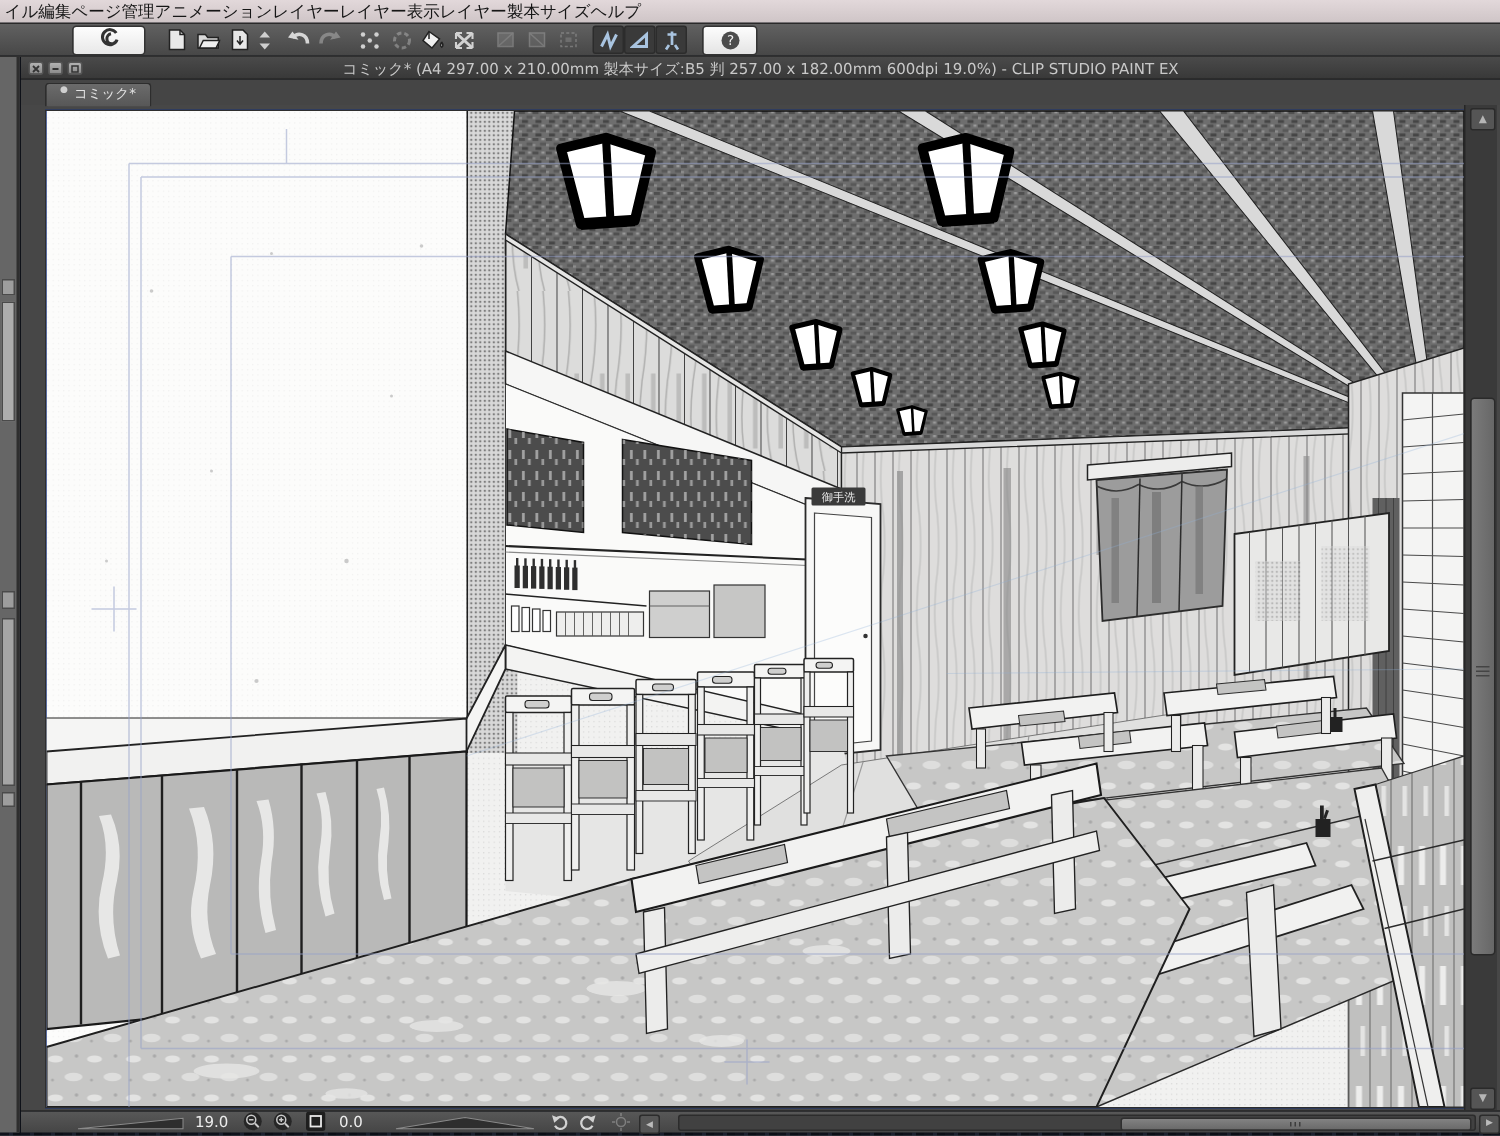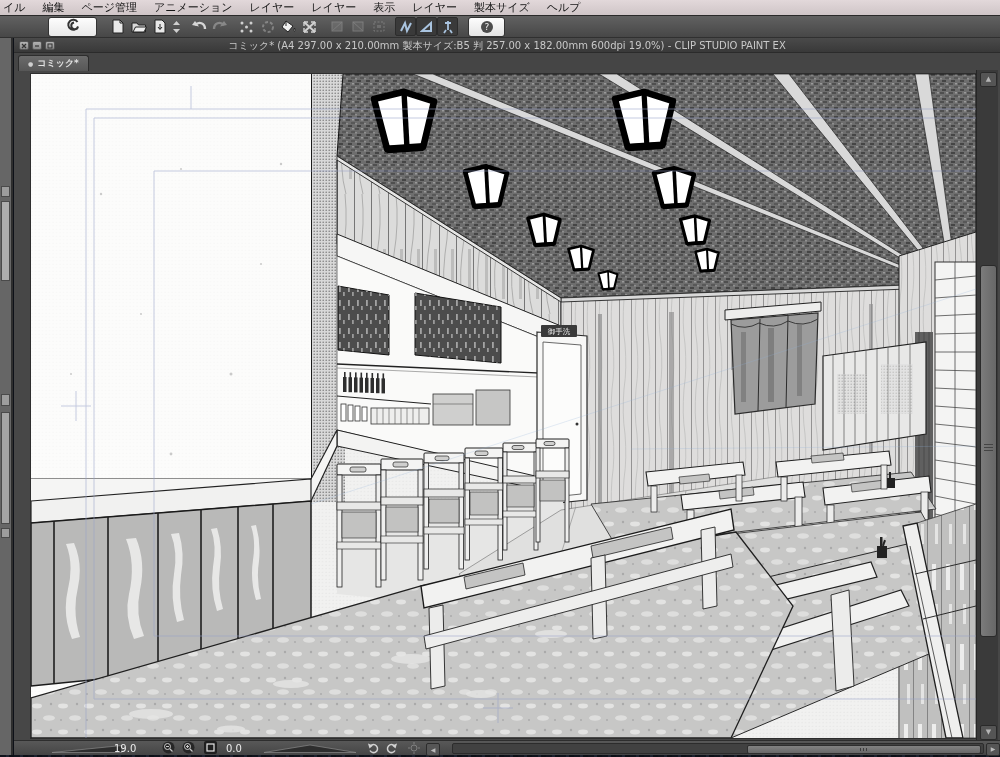--- a/index.html
+++ b/index.html
@@ -1,20 +1,20 @@
 <!DOCTYPE html>
 <html><head>
 <meta charset="utf-8">
 <style>
   html,body{margin:0;padding:0;background:#0e1118;width:1000px;height:757px;overflow:hidden;
     font-family:"DejaVu Sans","Liberation Sans",sans-serif;}
   .abs{position:absolute;}
   
   #menubar{left:0;top:0;width:1000px;height:15px;background:linear-gradient(#e2d8da,#cfc5c7);
-    display:flex;align-items:center;gap:17px;padding-left:3px;box-sizing:border-box;
+    display:flex;align-items:center;padding-left:3px;box-sizing:border-box;
     font-size:11px;color:#161616;white-space:nowrap;z-index:50;}
   #menubar span{cursor:default;}
   
   #toolbar{left:0;top:15px;width:1000px;height:23px;background:linear-gradient(#616161,#474747);
     border-top:1px solid #2a2a2a;border-bottom:1px solid #303030;box-sizing:border-box;
     display:flex;align-items:center;z-index:40;}
   .tb{width:21px;height:19px;display:flex;align-items:center;justify-content:center;flex:0 0 auto;}
   .tb svg{display:block;}
   .dim{opacity:.38;}
   .tb-pressed{background:#3a3a3a;border:1px solid #2c2c2c;border-radius:2px;box-sizing:border-box;}
@@ -25,23 +25,23 @@
   .gap6{width:6px;flex:0 0 auto;} .gap10{width:10px;flex:0 0 auto;}
   
   #titlebar{left:14px;top:38px;width:986px;height:15px;background:linear-gradient(#4a4a4a,#393939);
     border-bottom:1px solid #2b2b2b;box-sizing:border-box;z-index:30;padding-left:30px;}
   .winbtn{position:absolute;top:3px;width:10px;height:9px;border-radius:2px;
     background:linear-gradient(#b2b2b2,#8a8a8a);border:1px solid #555;box-sizing:border-box;
     display:flex;align-items:center;justify-content:center;}
   #win-title{position:absolute;left:0;right:0;top:1px;text-align:center;font-size:10px;color:#c9c9c9;}
   
   #tabbar{left:14px;top:53px;width:986px;height:17px;background:#454545;z-index:25;}
-  #doc-tab{position:absolute;left:4px;top:2px;height:15px;padding:0 9px;background:linear-gradient(#6b6b6b,#575757);
+  #doc-tab{position:absolute;left:16px;top:2px;height:15px;padding:0 9px;background:linear-gradient(#6b6b6b,#575757);
     border:1px solid #2d2d2d;border-bottom:none;border-radius:3px 3px 0 0;
-    font-size:9px;color:#e3e3e3;display:flex;align-items:center;gap:4px;font-weight:bold;}
+    font-size:9px;color:#e3e3e3;display:flex;gap:4px;}
   #doc-tab .dot{font-size:6px;color:#cfcfcf;}
   
   #leftstrip{left:0;top:38px;width:13px;height:717px;background:#666;border-right:2px solid #2e2e2e;box-sizing:border-box;z-index:20;}
   .strip-el{position:absolute;left:1px;width:9px;background:#9d9d9d;border:1px solid #4a4a4a;box-sizing:border-box;}
   
   #canvas-frame{left:14px;top:70px;width:986px;height:670px;background:#474747;z-index:10;overflow:hidden;}
   #artwork{position:absolute;left:16px;top:3px;width:945px;height:664px;background:#1d4ed8;border:1px solid #2e2e2e;box-sizing:content-box;}
   
   #vscroll{position:absolute;left:962px;top:0;width:22px;height:670px;background:#3a3a3a;
     border-left:1px solid #262626;box-sizing:border-box;}
@@ -669,21 +669,21 @@
     <div class="sb-arrow" style="top:655px;">▼</div>
   </div>
 </div>
 
 <div id="statusbar" class="abs">
   <div class="sb-item" style="left:36px;">
     <svg width="74" height="13" viewBox="0 0 74 13">
         <path d="M2,10.5 L72,10.5 L72,3.5 Z" fill="#2e2e2e" stroke="#8a8a8a" stroke-width=".7"></path>
       </svg>
   </div>
-  <div class="sb-item" style="left:100px;">
+  <div class="sb-item" style="left:116px;">
       <span class="sb-val">19.0</span>
     </div>
   <div class="sb-item sb-icon" style="left:147px;">
     <svg width="13" height="13" viewBox="0 0 13 13">
         <circle cx="6.5" cy="6.5" r="6" fill="#262626"></circle>
         <circle cx="5.5" cy="5.5" r="3" fill="none" stroke="#c9c9c9"></circle>
         <line x1="4" y1="5.5" x2="7" y2="5.5" stroke="#c9c9c9"></line>
         <line x1="8" y1="8" x2="10.5" y2="10.5" stroke="#c9c9c9" stroke-width="1.3"></line>
       </svg>
   </div>

